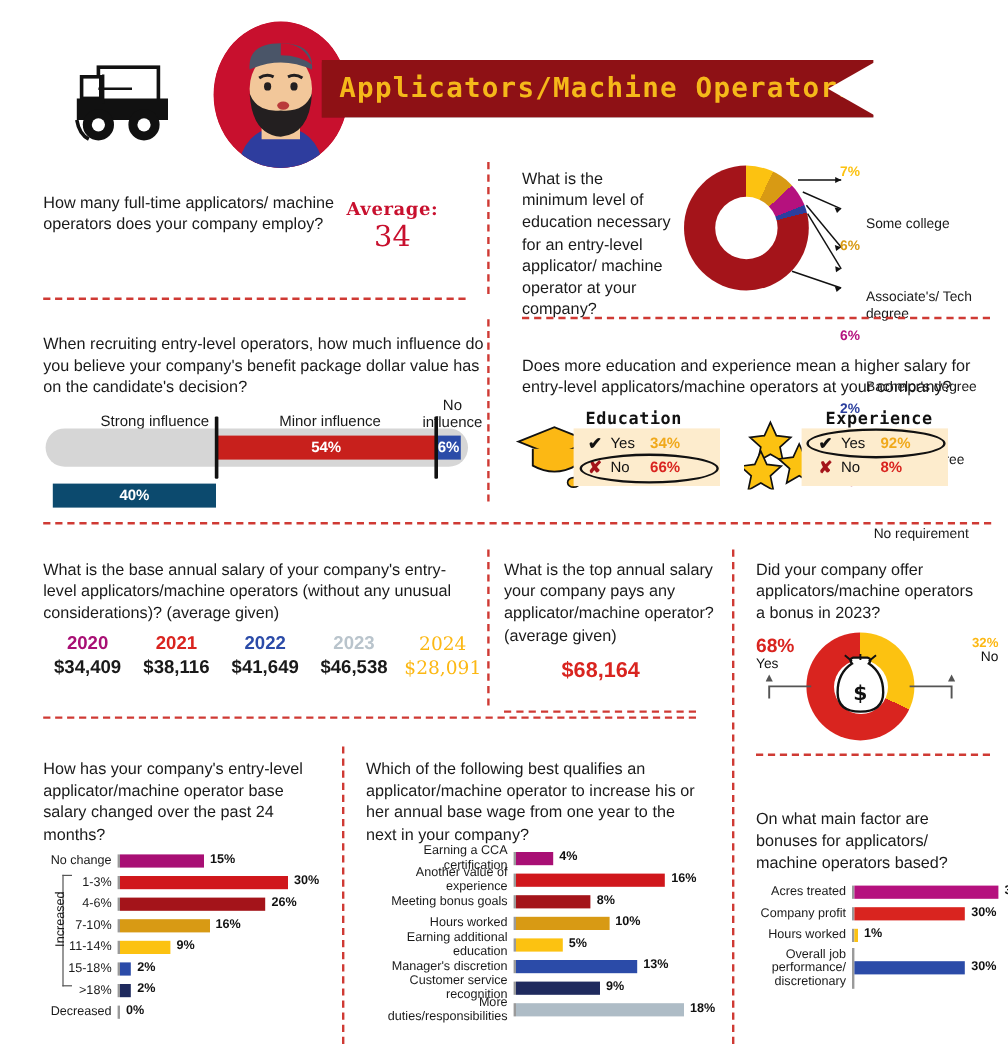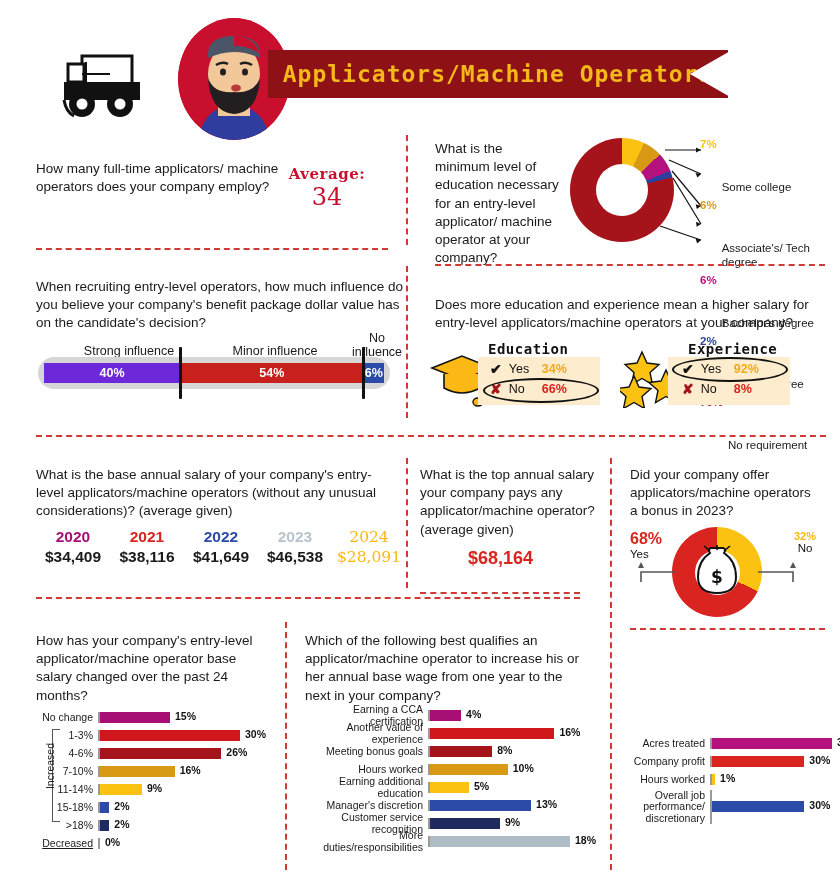--- a/index.html
+++ b/index.html
@@ -232,21 +232,21 @@
   <div class="hdash" style="left:435px;top:264px;width:390px;"></div>
 
   <div class="q" style="position:absolute;left:36px;top:278px;width:370px;">When recruiting entry-level operators, how much influence do you believe your company's benefit package dollar value has on the candidate's decision?</div>
 
   <div class="infl-lab" style="left:44px;top:344px;width:170px;">Strong influence</div>
   <div class="infl-lab" style="left:200px;top:344px;width:150px;">Minor influence</div>
   <div class="infl-lab" style="left:352px;top:331px;width:50px;line-height:1.15;">No influence</div>
 
   <div class="infl-wrap">
     <div class="infl-track"></div>
-    <div class="infl-seg" id="infl-seg-0" style="left: 6px; width: 136px; background: #6d28d9;">40%</div>
+    <div class="infl-seg" id="infl-seg-0" style="left: 6px; width: 136px; background: #0c4a6e; margin-top: 40px;">40%</div>
     <div class="infl-seg" id="infl-seg-1" style="left: 142px; width: 183.6px; background: rgb(200, 32, 28);">54%</div>
     <div class="infl-seg" id="infl-seg-2" style="left: 325.6px; width: 20.4px; background: rgb(43, 75, 168);">6%</div>
     <div class="infl-tick" id="infl-tick-0" style="left: 140.5px;"></div>
     <div class="infl-tick" id="infl-tick-1" style="left: 324.1px;"></div>
   </div>
 
   <div class="q" style="position:absolute;left:435px;top:296px;width:395px;">Does more education and experience mean a higher salary for entry-level applicators/machine operators at your company?</div>
 
   <div class="ee-title" style="left:488px;top:341px;">Education</div>
   <svg style="position:absolute;left:428px;top:352px;width:68px;height:56px;" viewBox="0 0 68 56">
@@ -338,21 +338,21 @@
 
   <div style="position:absolute;left:630px;top:530px;text-align:left;">
     <div style="font-size:16px;font-weight:bold;color:#d9241f;">68%</div>
     <div style="font-size:11.5px;color:#111;">Yes</div>
   </div>
   <svg style="position:absolute;left:638px;top:560px;width:40px;height:24px;" viewBox="0 0 40 24">
     <path d="M3 22 L3 12 L38 12" stroke="#555" stroke-width="1.6" fill="none"></path>
     <path d="M3 2 l-3 6 l6 0 z" fill="#555"></path>
   </svg>
 
-  <div style="position:absolute;left:778px;top:530px;text-align:center;width:54px;">
+  <div style="position:absolute;left:778px;top:530px;text-align:right;width:54px;">
     <div style="font-size:11px;font-weight:bold;color:#fcb814;">32%</div>
     <div style="font-size:11.5px;color:#111;">No</div>
   </div>
   <svg style="position:absolute;left:756px;top:560px;width:40px;height:24px;" viewBox="0 0 40 24">
     <path d="M37 22 L37 12 L2 12" stroke="#555" stroke-width="1.6" fill="none"></path>
     <path d="M37 2 l-3 6 l6 0 z" fill="#555"></path>
   </svg>
 
   <div class="hdash" style="left:36px;top:597px;width:544px;"></div>
   <div class="hdash" style="left:630px;top:628px;width:195px;"></div>
@@ -404,21 +404,21 @@
         </div>
       </div>
       <div class="brow">
         <div class="blabel" style="width: 68px;">&gt;18%</div>
         <div class="btrack" style="border-left: 2px solid rgb(154, 154, 154);">
           <div class="bfill" style="width: 9.33333px; background: rgb(31, 42, 94);"></div>
           <div class="bval" style="left: 14.3333px;">2%</div>
         </div>
       </div>
       <div class="brow">
-        <div class="blabel" style="width: 68px; text-decoration: underline;">Decreased</div>
+        <div class="blabel" style="width: 68px;">Decreased</div>
         <div class="btrack" style="border-left: 2px solid rgb(154, 154, 154);">
           <div class="bval" style="left: 5px;">0%</div>
         </div>
       </div>
     </div>
   <div class="bracket" style="left:52px;top:729px;width:8px;height:93px;"></div>
   <div class="bracket-lab" style="left:17px;top:760px;width:66px;text-align:center;">Increased</div>
 
   <div class="q" style="position:absolute;left:305px;top:632px;width:275px;">Which of the following best qualifies an applicator/machine operator to increase his or her annual base wage from one year to the next in your company?</div>
   <div class="bc" id="bc-wage" style="left:300px;top:708px;width:300px;">
@@ -473,20 +473,21 @@
       </div>
       <div class="brow">
         <div class="blabel" style="width: 128px;">More duties/responsibilities</div>
         <div class="btrack" style="border-left: 2px solid rgb(154, 154, 154);">
           <div class="bfill" style="width: 140px; background: rgb(174, 188, 198);"></div>
           <div class="bval" style="left: 145px;">18%</div>
         </div>
       </div>
     </div>
 
+  <div class="q" style="position:absolute;left:630px;top:674px;width:190px;">On what main factor are bonuses for applicators/ machine operators based?</div>
   <div class="bc" id="bc-bonusfactor" style="left:624px;top:736px;width:210px;">
       <div class="brow">
         <div class="blabel" style="width: 86px;">Acres treated</div>
         <div class="btrack" style="border-left: 2px solid rgb(154, 154, 154);">
           <div class="bfill" style="width: 120px; background: rgb(181, 17, 126);"></div>
           <div class="bval" style="left: 125px;">39%</div>
         </div>
       </div>
       <div class="brow">
         <div class="blabel" style="width: 86px;">Company profit</div>

